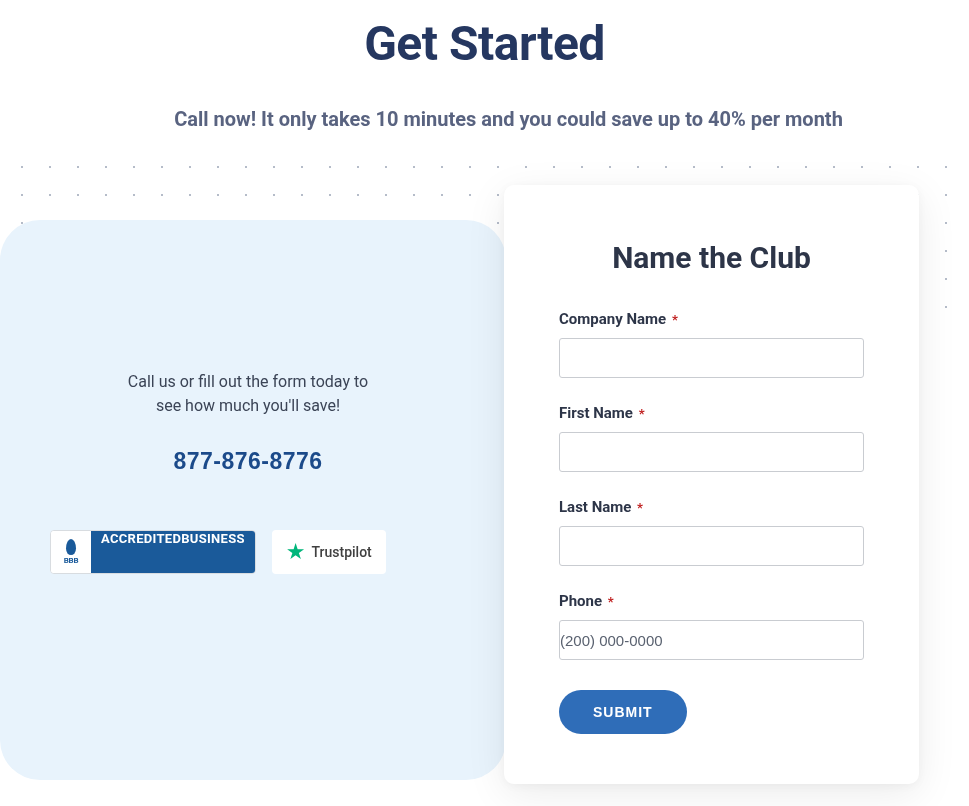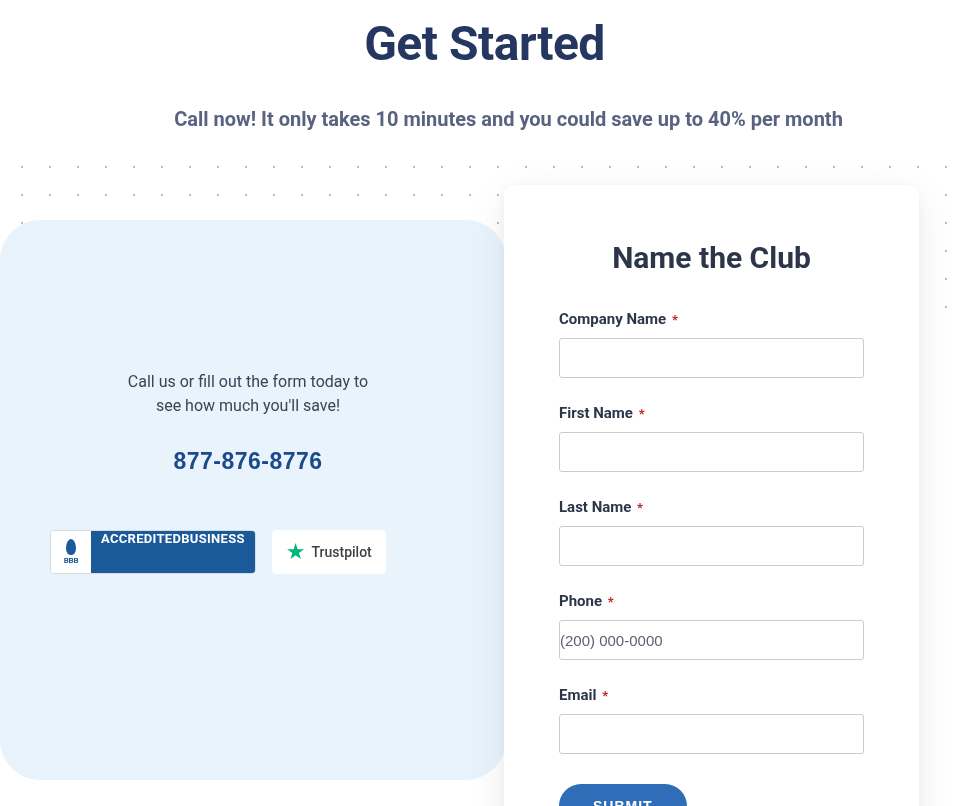--- a/index.html
+++ b/index.html
@@ -242,22 +242,15 @@
   </div>
 
   <div class="form-field">
     <label class="field-label">
       <span>Phone</span>
       <span class="req">*</span>
     </label>
     <input type="text" class="text-input" placeholder="(200) 000-0000" style="">
   </div>
 
-  <div class="form-field">
-    <label class="field-label">
-      <span>Email</span>
-      <span class="req">*</span>
-    </label>
-    <input type="text" class="text-input" style="">
-  </div>
 
   <button class="submit-btn">SUBMIT</button>
 </div>
 
 </body></html>

